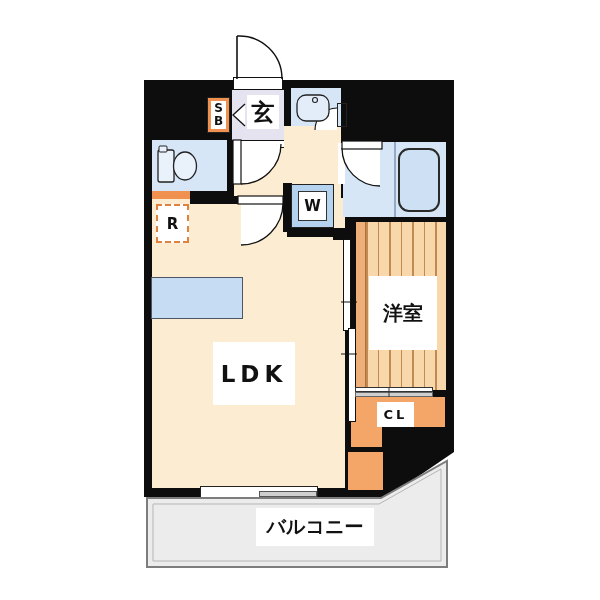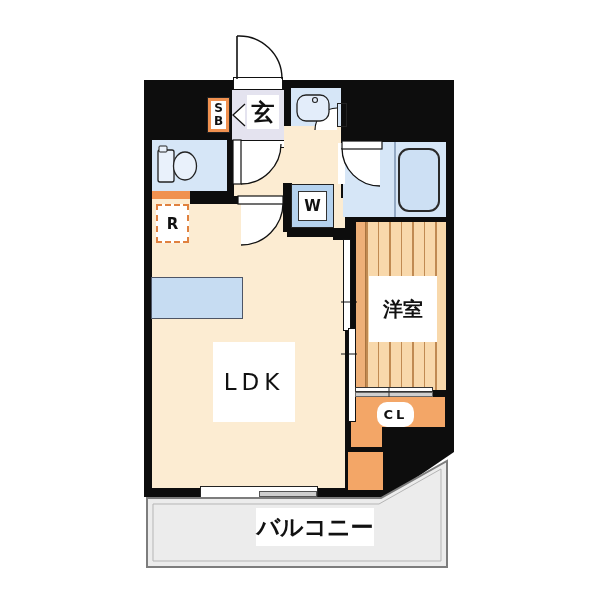--- a/index.html
+++ b/index.html
@@ -57,27 +57,27 @@
     display:flex;align-items:center;justify-content:center;font-size:15px;font-weight:700;}
   #sbbox{left:207px;top:97px;width:23px;height:36px;background:#f09150;border:1px solid #222;}
   #sbbox-in{left:211px;top:101px;width:15px;height:28px;background:#fff;
     display:flex;flex-direction:column;align-items:center;justify-content:center;
     font-size:12px;font-weight:700;line-height:13px;}
   #rbox{left:156px;top:204px;width:33px;height:39px;background:#fff;border:2px dashed #e0813f;
     display:flex;align-items:center;justify-content:center;font-size:15px;font-weight:600;}
   
   .lbl{background:#fff;display:flex;align-items:center;justify-content:center;text-align:center;}
   #lbl-genkan{left:247px;top:95px;width:32px;height:34px;font-size:23px;font-weight:700;}
-  #lbl-ldk{left:213px;top:342px;width:82px;height:80px;flex-direction:column;justify-content:space-evenly;
-    font-size:23px;font-weight:400;}
+  #lbl-ldk{left:213px;top:342px;width:82px;height:63px;flex-direction:column;justify-content:space-evenly;
+    font-size:23px;font-weight:700;}
   #lbl-ldk .l1{letter-spacing:5px;}
-  #lbl-western{left:369px;top:276px;width:68px;height:66px;flex-direction:column;justify-content:space-evenly;
+  #lbl-western{left:369px;top:276px;width:68px;height:74px;flex-direction:column;justify-content:space-evenly;
     font-size:20px;font-weight:600;}
-  #lbl-cl{left:377px;top:402px;width:37px;height:25px;font-size:13px;font-weight:700;letter-spacing:3px;border-radius:10px;}
-  #lbl-balcony{left:256px;top:508px;width:118px;height:38px;font-size:23px;font-weight:600;}
+  #lbl-cl{left:377px;top:402px;width:37px;height:25px;font-size:13px;font-weight:700;letter-spacing:3px;}
+  #lbl-balcony{left:256px;top:508px;width:118px;height:38px;font-size:19px;font-weight:600;}
   #overlay{left:0;top:0;width:600px;height:600px;pointer-events:none;}
 </style>
 </head>
 <body>
 
 <div id="canvas">
 
   <div class="abs" id="walls"></div>
 
   <div class="abs floor-cream" id="hall"></div>

